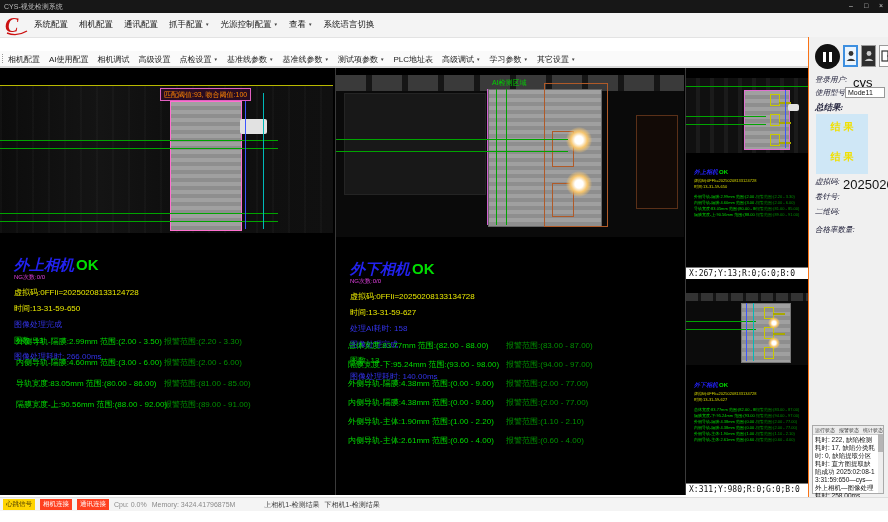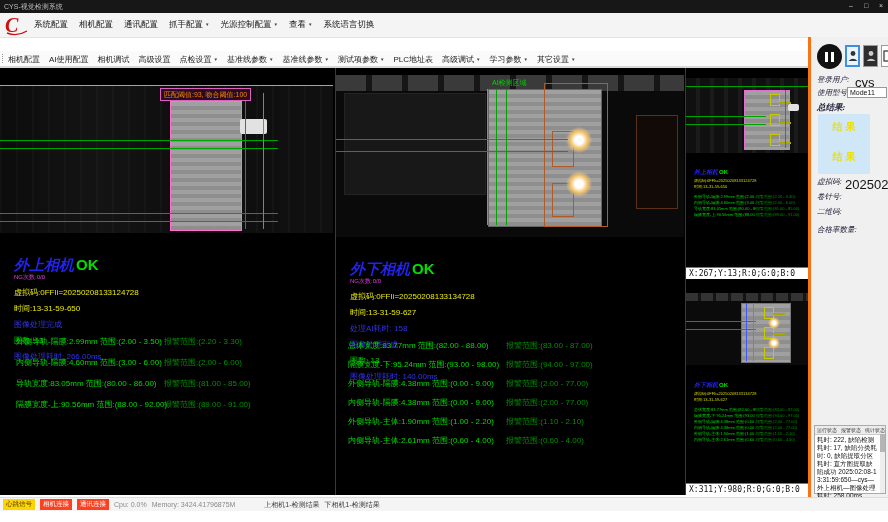--- a/index.html
+++ b/index.html
@@ -61,21 +61,21 @@
   .mval{color:#00dc00;}
   .malarm{color:#009000;}
   
   .thumb{position:absolute;left:0;width:123px;background:#000;}
   .mini-title{font-style:italic;font-weight:bold;font-size:6px;color:#2222ee;display:inline;}
   .mini-ok{font-weight:bold;font-size:6px;color:#00e000;display:inline;margin-left:1px;}
   .minirow{display:flex;font-size:4px;line-height:6px;white-space:nowrap;}
   .miniblock{position:absolute;left:8px;}
   .mini-y{font-size:4px;color:#d8d800;line-height:6px;white-space:nowrap;}
   
-  #sidebar{left:808px;top:37px;width:80px;height:460px;background:#f0f0f0;border-left:3px solid #f97316;box-sizing:border-box;}
+  #sidebar{left:808px;top:37px;width:80px;height:460px;background:#f0f0f0;border-left:1px solid #f97316;box-sizing:border-box;}
   #pausebtn{position:absolute;left:6px;top:7px;width:25px;height:25px;border-radius:50%;background:#111;display:flex;align-items:center;justify-content:center;gap:3px;}
   #pausebtn i{display:block;width:3px;height:10px;background:#fff;}
   .sqbtn{position:absolute;top:8px;width:15px;height:22px;background:#fdfdfd;border:1px solid #9a9a9a;display:flex;align-items:center;justify-content:center;box-sizing:border-box;}
   .sqbtn.sel{border:2px solid #3d8fe0;background:#eaf4fd;}
   .sqbtn.dark{background:#2e2e2e;}
   .slabel{position:absolute;font-family:"Liberation Serif",serif;font-style:italic;font-size:7.5px;color:#20203a;white-space:nowrap;}
   .sval{position:absolute;font-size:13px;color:#111;white-space:nowrap;}
   .resbox{position:absolute;left:7px;width:52px;height:30px;background:#cfe7f6;color:#f0e000;font-weight:bold;font-size:10px;text-align:center;line-height:26px;}
   #modelbox{position:absolute;left:36px;width:40px;height:11px;background:#fff;border:1px solid #999;font-size:7px;line-height:10px;padding-left:2px;box-sizing:border-box;color:#111;}
   #logpanel{position:absolute;left:3px;top:388px;width:72px;height:69px;background:#fff;border:1px solid #aaa;box-sizing:border-box;}

